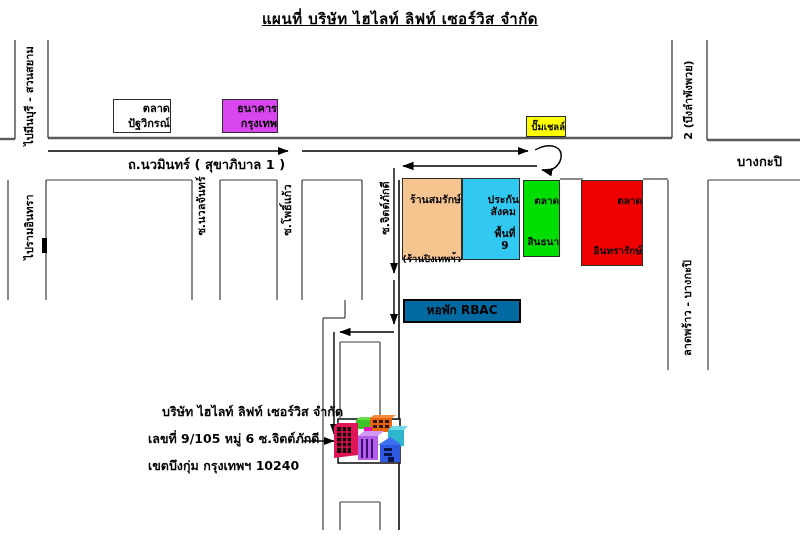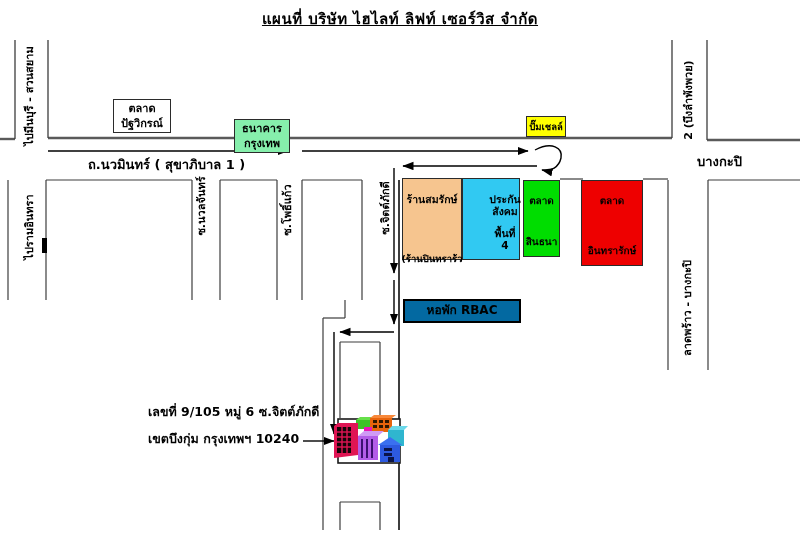--- a/index.html
+++ b/index.html
@@ -6,23 +6,23 @@
   #canvas{
     position:relative;width:800px;height:530px;background:#ffffff;overflow:hidden;
     font-family:"DejaVu Sans","Liberation Sans",sans-serif;color:#000;
   }
   .abs{position:absolute;}
   #title{left:10px;top:7px;width:780px;text-align:center;font-size:15px;font-weight:bold;
          text-decoration:underline;letter-spacing:.5px;}
   svg.layer{position:absolute;left:0;top:0;}
   .vlabel{position:absolute;font-size:11px;font-weight:bold;text-align:center;height:16px;
           line-height:16px;transform:rotate(-90deg);white-space:nowrap;}
-  .hlabel{position:absolute;font-size:13px;font-weight:bold;white-space:nowrap;}
+  .hlabel{position:absolute;font-size:13px;font-weight:bold;white-space:nowrap;margin-left:40px;}
   .lmbox{position:absolute;border:1.2px solid #2b2b2b;box-sizing:border-box;text-align:center;
-         font-weight:bold;display:flex;flex-direction:column;align-items:center;}
+         font-weight:bold;display:flex;flex-direction:column;align-items:flex-end;}
   .topbox{justify-content:center;font-size:11px;line-height:15px;}
   .tallbox{justify-content:space-between;padding:14px 0 8px 0;font-size:10.5px;line-height:12px;}
   #box-somrak{font-size:10.5px;gap:48px;}
   #box-somrak .l2{font-size:9.5px;white-space:nowrap;}
   #box-sinthana,#box-inthararak{font-size:10px;}
   #box-rbac{position:absolute;border:2.5px solid #000;box-sizing:border-box;text-align:center;
             font-weight:bold;font-size:12px;line-height:19px;white-space:nowrap;}
   #address{position:absolute;left:148px;top:398px;width:190px;font-size:12.5px;font-weight:bold;
            line-height:27px;white-space:nowrap;}
   #address .ind{padding-left:14px;}
@@ -103,61 +103,62 @@
 
     <rect x="338" y="419" width="62" height="44" fill="#ffffff" stroke="#1a1a1a" stroke-width="1.6"></rect>
   </svg>
 
   <div id="title" class="abs">แผนที่ บริษัท ไฮไลท์ ลิฟท์ เซอร์วิส จำกัด</div>
 
   <div class="lmbox topbox" id="box-patwikorn" style="left: 113px; top: 99px; width: 58px; height: 34px; background-color: rgb(255, 255, 255);">
     <span>ตลาด</span>
     <span>ปัฐวิกรณ์</span>
   </div>
-  <div class="lmbox topbox" id="box-bank" style="left: 234px; top: 99px; width: 56px; height: 34px; background-color: #86efac; margin-top: 20px;">
+  <div class="lmbox topbox" id="box-bank" style="left: 222px; top: 99px; width: 56px; height: 34px; background-color: #d946ef;">
     <span>ธนาคาร</span>
     <span>กรุงเทพ</span>
   </div>
   <div class="lmbox topbox" id="box-shell" style="left: 526px; top: 116px; width: 40px; height: 21px; font-size: 9.5px; background-color: rgb(255, 255, 0);">
     <span>ปั๊มเชลล์</span>
   </div>
 
   <div class="hlabel" style="left:88px;top:154px;">ถ.นวมินทร์ ( สุขาภิบาล 1 )</div>
   <div class="hlabel" style="left:697px;top:151px;">บางกะปิ</div>
 
   <div class="vlabel" style="left:-22px;top:88px;width:104px;">ไปมีนบุรี - สวนสยาม</div>
   <div class="vlabel" style="left:633px;top:92px;width:112px;">2 (บึงลำพังพวย)</div>
   <div class="vlabel" style="left:-8px;top:219px;width:76px;">ไปรามอินทรา</div>
   <div class="vlabel" style="left:171px;top:198px;width:62px;">ซ.นวลจันทร์</div>
   <div class="vlabel" style="left:260px;top:202px;width:56px;">ซ.โพธิ์แก้ว</div>
   <div class="vlabel" style="left:357px;top:200px;width:58px;">ซ.จิตต์ภักดี</div>
   <div class="vlabel" style="left:633px;top:300px;width:110px;">ลาดพร้าว - บางกะปิ</div>
 
   <div class="lmbox tallbox" id="box-somrak" style="left: 402px; top: 178px; width: 60px; height: 82px; background-color: rgb(246, 197, 143);">
     <span>ร้านสมรักษ์</span>
-    <span class="l2">(ร้านปินทราร้ว</span>
+    <span class="l2">(ร้านปิงเทพฯ้ว</span>
   </div>
   <div class="lmbox tallbox" id="box-social" style="left: 462px; top: 178px; width: 58px; height: 82px; background-color: rgb(49, 201, 242); padding-left: 28px;">
     <span>ประกันสังคม</span>
-    <span>พื้นที่ 4</span>
+    <span>พื้นที่ 9</span>
   </div>
   <div class="lmbox tallbox" id="box-sinthana" style="left: 523px; top: 180px; width: 37px; height: 77px; background-color: rgb(0, 221, 0);">
     <span>ตลาด</span>
     <span>สินธนา</span>
   </div>
   <div class="lmbox tallbox" id="box-inthararak" style="left: 581px; top: 180px; width: 62px; height: 86px; background-color: rgb(238, 0, 0);">
     <span>ตลาด</span>
     <span>อินทรารักษ์</span>
   </div>
 
   <div id="box-rbac" style="left: 403px; top: 299px; width: 118px; height: 24px; background-color: #0369a1;">
     <span>หอพัก RBAC</span>
   </div>
 
   <div id="address">
+    <div class="ind">บริษัท ไฮไลท์ ลิฟท์ เซอร์วิส จำกัด</div>
     <div>เลขที่ 9/105 หมู่ 6 ซ.จิตต์ภักดี</div>
     <div>เขตบึงกุ่ม กรุงเทพฯ 10240</div>
   </div>
 
   <svg class="layer" style="left:332px;top:414px;" width="76" height="52" viewBox="0 0 76 52">
 
     <polygon points="24,6 38,6 38,15 24,15" fill="#3cc428"></polygon>
     <polygon points="24,6 28,3 42,3 38,6" fill="#66e04a"></polygon>
 
     <rect x="38" y="4" width="22" height="14" fill="#e8640c"></rect>

